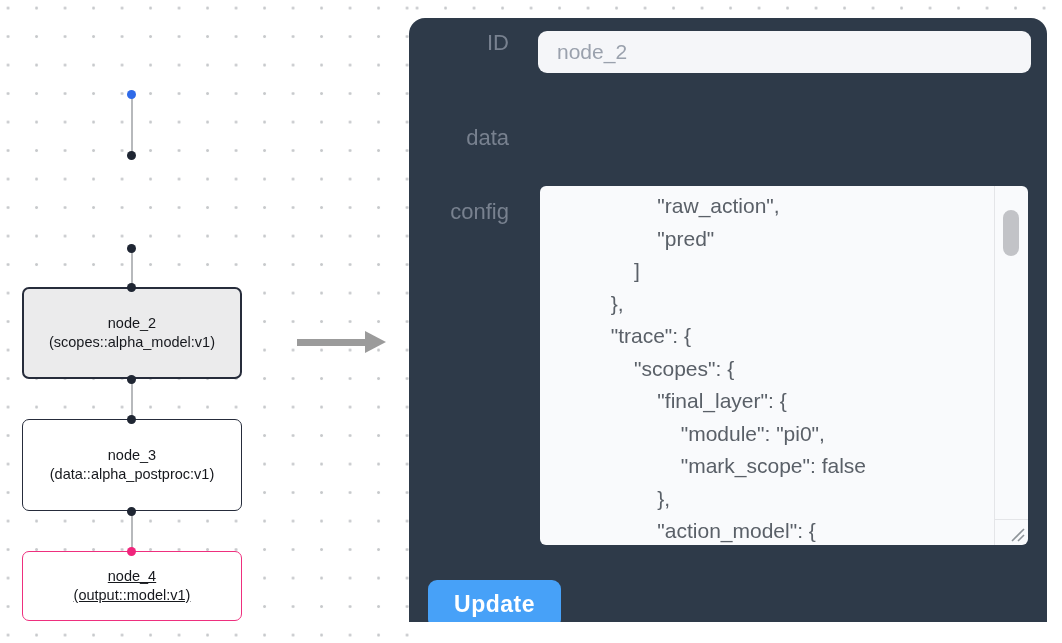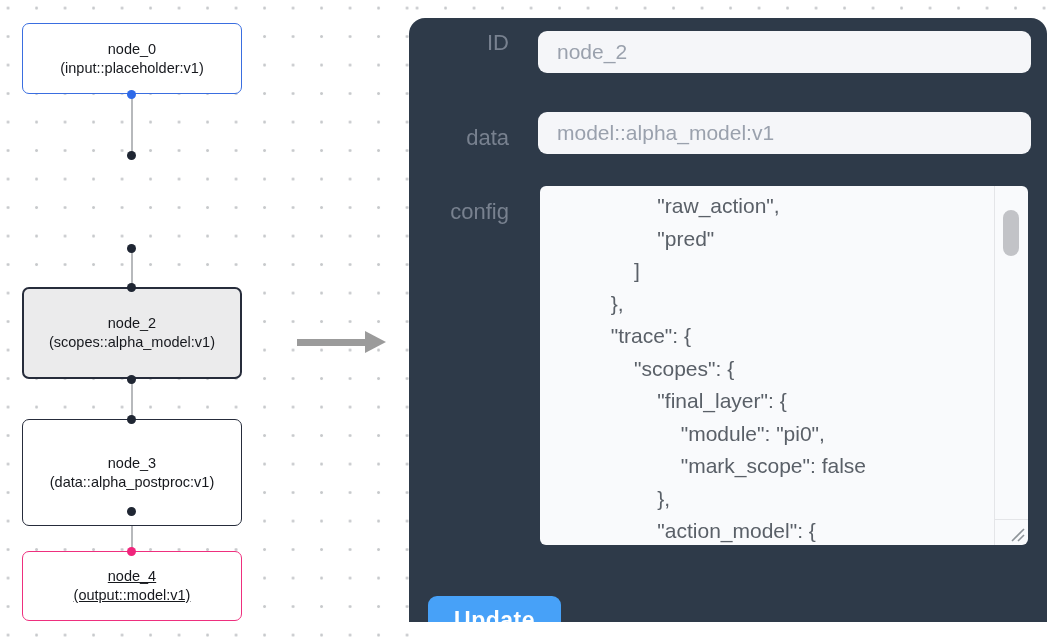--- a/index.html
+++ b/index.html
@@ -24,21 +24,21 @@
   
   .gnode { position:absolute; left:22px; width:220px; background:#ffffff;
            border:1.5px solid var(--node-border, #262c3b); border-radius:7px; z-index:2;
            display:flex; flex-direction:column; align-items:center; justify-content:center;
            text-align:center; padding:4px 9px; color:#16181d; }
   .gnode-title { font-size:14.5px; line-height:19px; }
   .gnode-sub   { font-size:14.5px; line-height:19px; word-break:break-all; }
   .n0 { top:23px;  height:71px; border-color:var(--input-node-blue, #3a6ee0); }
   .n1 { top:155px; height:93px; }
   .n2 { top:287px; height:92px; background:#ebebec; border-width:2px; }
-  .n3 { top:419px; height:107px; }
+  .n3 { top:419px; height:92px; }
   .n4 { top:551px; height:70px; border-color:var(--output-node-pink, #ee2f7e);text-decoration:underline; }
 
   
   .port { position:absolute; width:9px; height:9px; border-radius:50%;
           background:#1f2633; z-index:3; }
   .port.blue { background:var(--port-blue, #2f6ae8); }
   .port.pink { background:var(--port-pink, #f0257c); }
   .p-n0-out { left:127px; top:89.5px; }
   .p-n1-in  { left:127px; top:150.5px; }
   .p-n1-out { left:127px; top:243.5px; }
@@ -81,39 +81,35 @@
               border-left:1px solid #e4e5e8; }
   .sb-thumb { position:absolute; left:8px; top:24px; width:16px; height:46px;
               border-radius:8px; background:#c2c3c7; }
   .resize-cell { position:absolute; right:0; bottom:0; width:34px; height:26px;
                  border-top:1px solid #e4e5e8; }
   .grip { position:absolute; right:3px; bottom:3px; }
 
   .update-btn { position:absolute; left:19px; top:562px; width:133px; height:48px;
                 background:var(--button-blue, #47a1f8); color:#ffffff; border:none;
                 border-radius:9px; font-size:23px; font-weight:600; letter-spacing:.5px;
-                font-family:"Liberation Sans", sans-serif; cursor:pointer;margin-top:16px; }
+                font-family:"Liberation Sans", sans-serif; cursor:pointer; }
 </style>
 </head>
 <body>
 
 <div class="page">
 
   <div class="dots dots-left"></div>
   <div class="dots dots-right"></div>
 
   <div class="edge e1"></div>
   <div class="edge e2"></div>
   <div class="edge e3"></div>
   <div class="edge e4"></div>
 
-  <div class="gnode n0">
-    <div class="gnode-title">node_0</div>
-    <div class="gnode-sub">(input::placeholder:v1)</div>
-  </div>
   <div class="gnode n2">
     <div class="gnode-title">node_2</div>
     <div class="gnode-sub">(scopes::alpha_model:v1)</div>
   </div>
   <div class="gnode n3">
     <div class="gnode-title">node_3</div>
     <div class="gnode-sub">(data::alpha_postproc:v1)</div>
   </div>
   <div class="gnode n4">
     <div class="gnode-title">node_4</div>
@@ -129,21 +125,20 @@
   <div class="port p-n3-out"></div>
   <div class="port pink p-n4-in"></div>
 
   <div class="arrow-shaft"></div>
   <div class="arrow-head"></div>
 
   <div class="panel">
     <div class="f-label l-id">ID</div>
     <input class="f-input i-id" type="text" value="node_2" style="">
     <div class="f-label l-type">data</div>
-    <input class="f-input i-type" type="text" value="model::alpha_model:v1" style="">
     <div class="f-label l-config">config</div>
 
     <div class="config-area">
       <div class="config-text">                "raw_action",
                 "pred"
             ]
         },
         "trace": {
             "scopes": {
                 "final_layer": {

